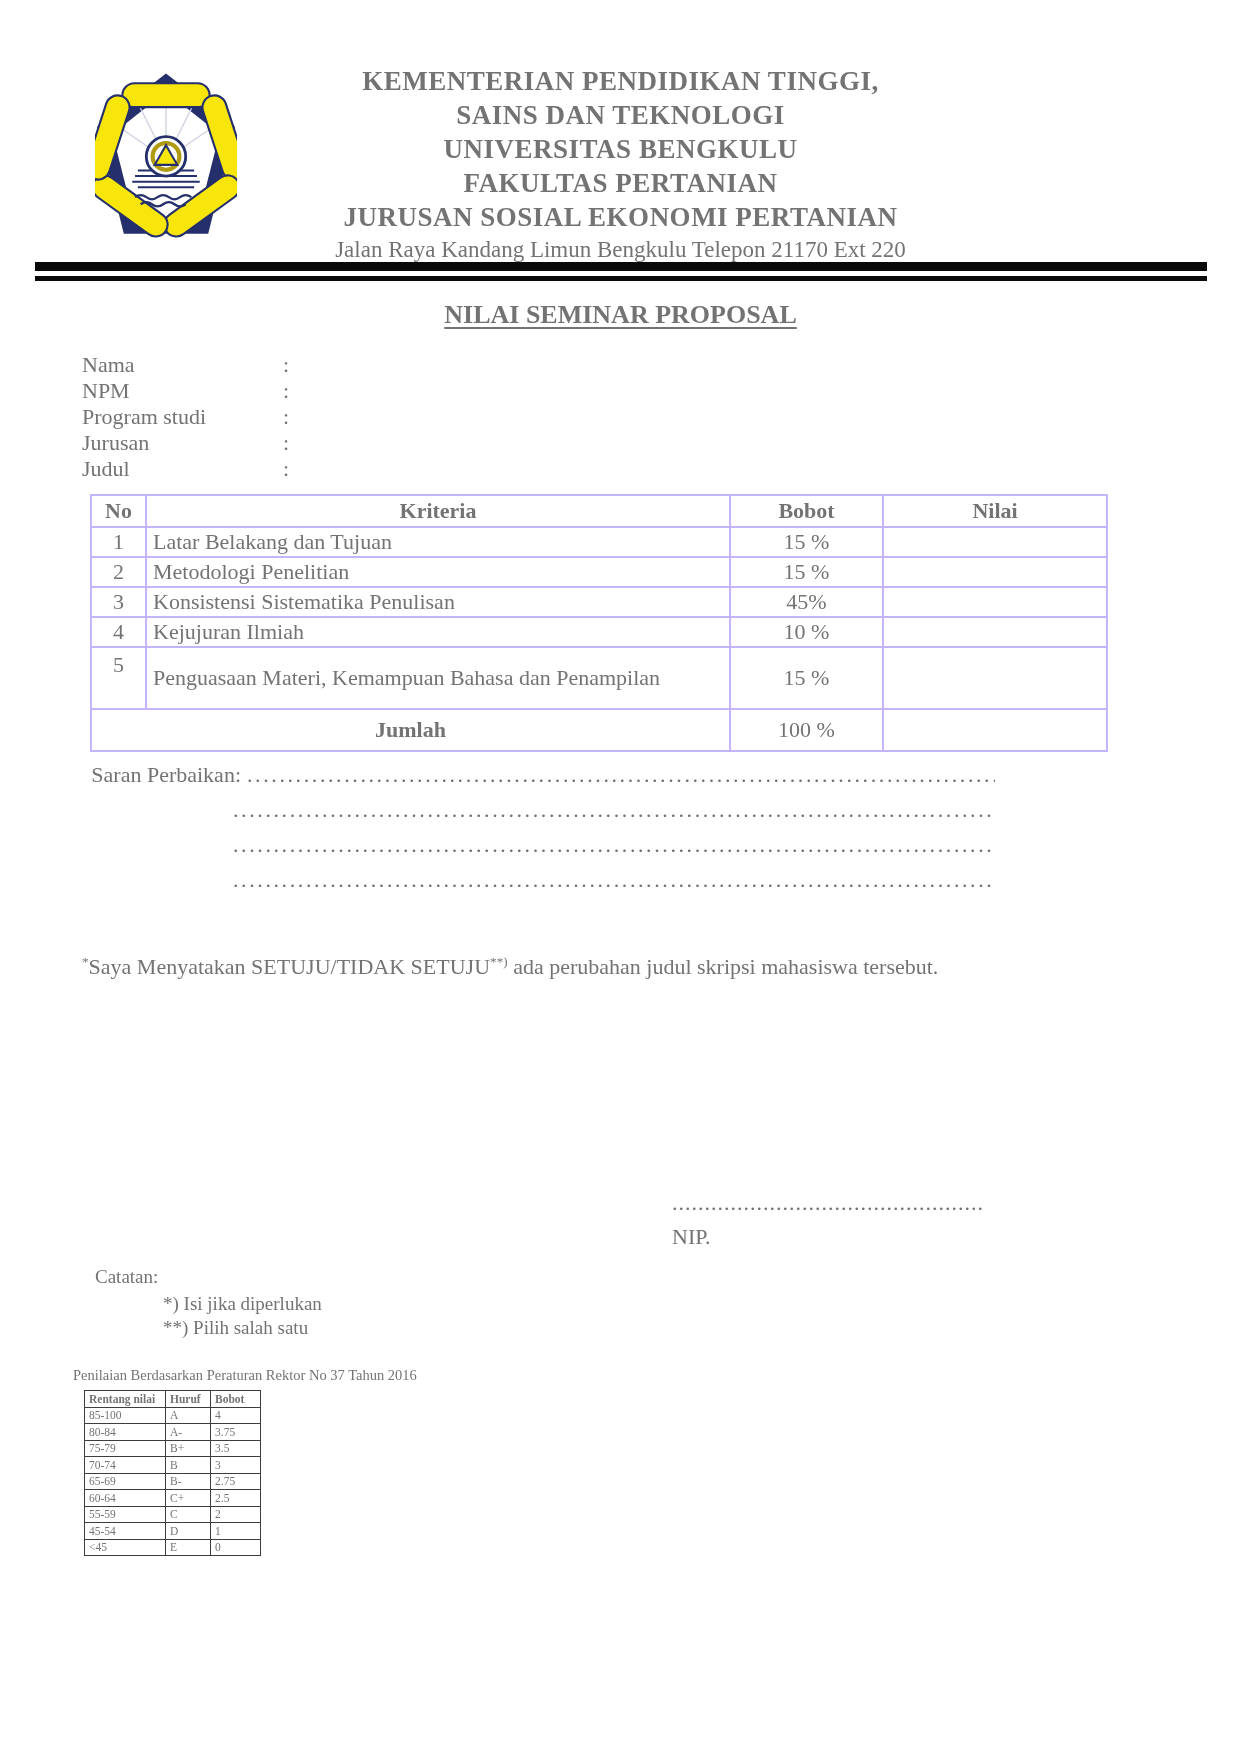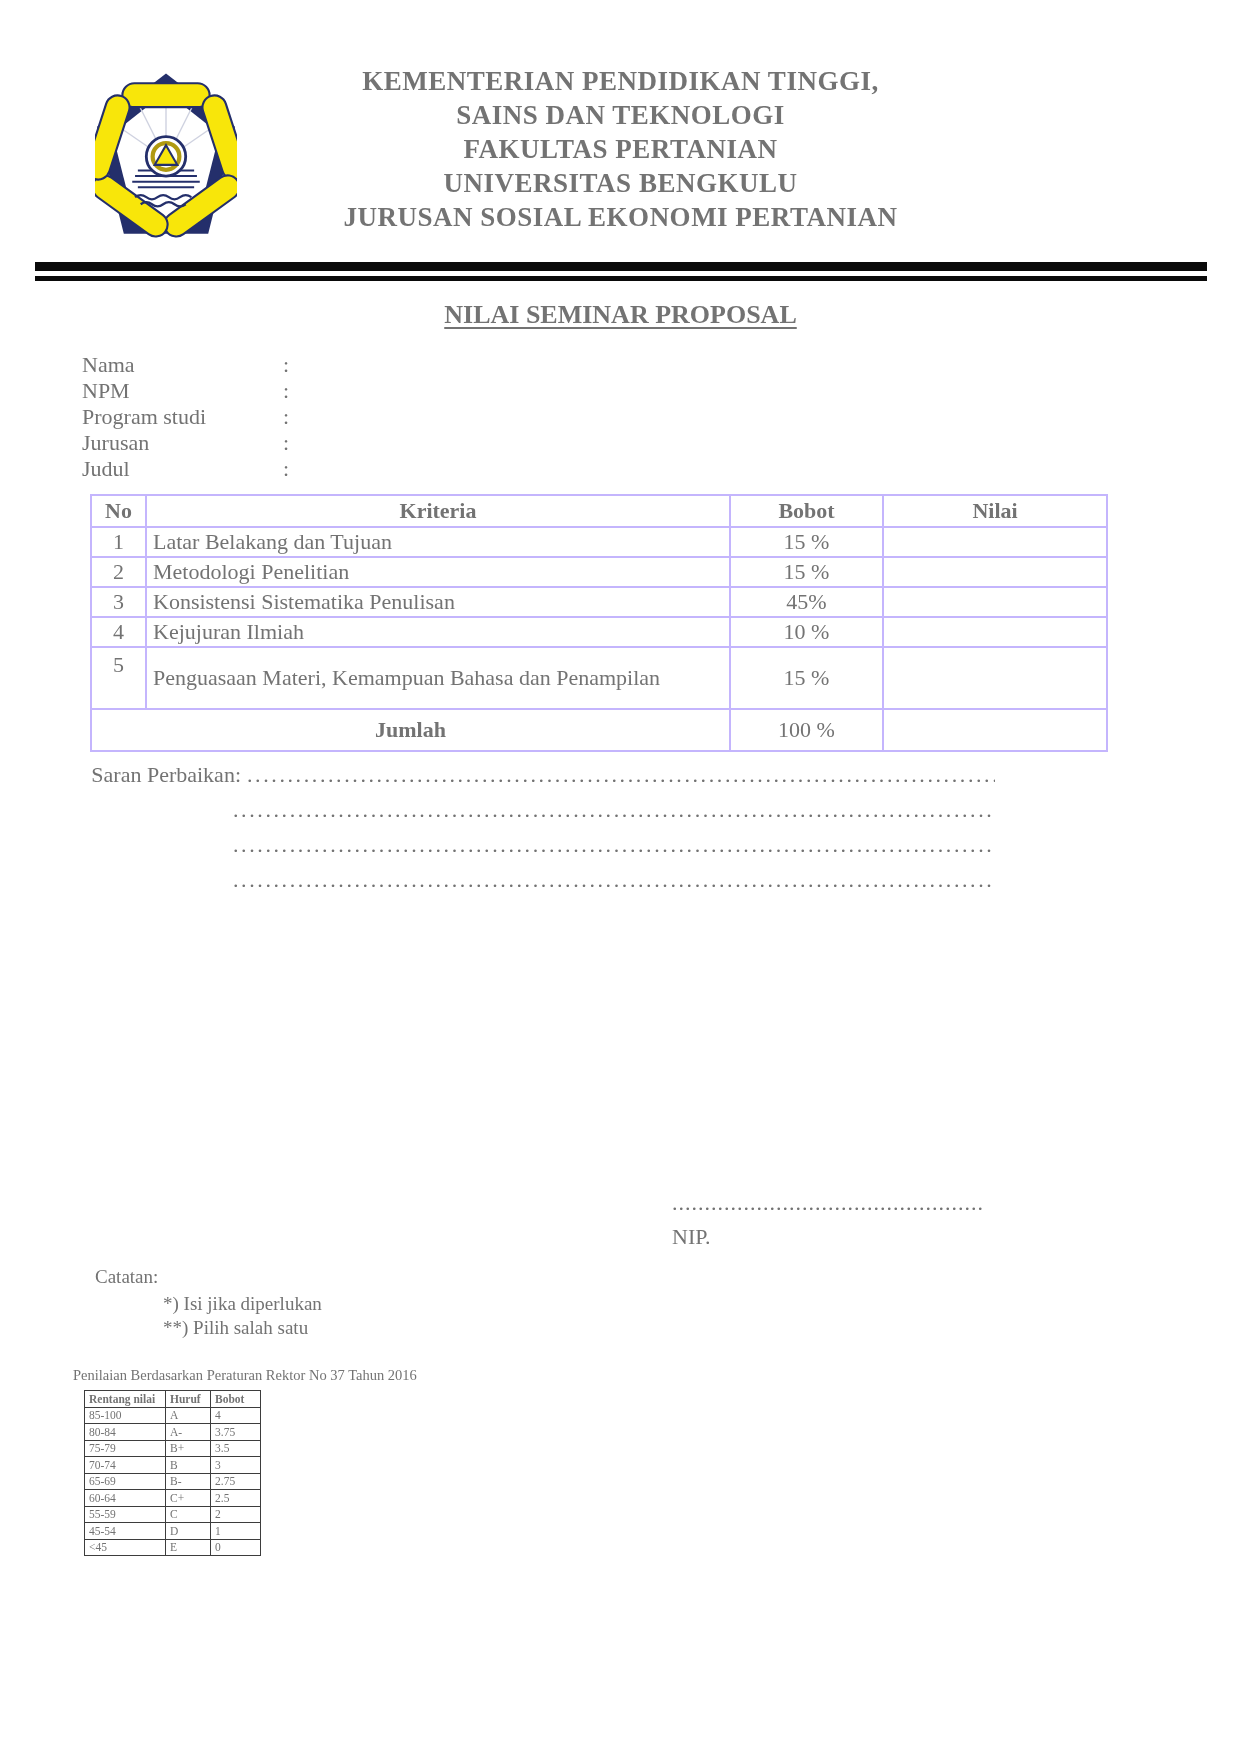--- a/index.html
+++ b/index.html
@@ -123,23 +123,24 @@
 
       <circle cx="50" cy="60" r="14" fill="#ffffff" stroke="#242f6b" stroke-width="2"></circle>
       <circle cx="50" cy="60" r="9.5" fill="#ffffff" stroke="#b09a10" stroke-width="3"></circle>
       <polygon points="50,52 58,66 42,66" fill="#f8e60a" stroke="#242f6b" stroke-width="1.5"></polygon>
     </svg>
   </div>
 
   <div class="header-text">
     <div class="hline">KEMENTERIAN PENDIDIKAN TINGGI,</div>
     <div class="hline">SAINS DAN TEKNOLOGI</div>
+    <div class="hline">UNIVERSITAS BENGKULU</div>
     <div class="hline">FAKULTAS PERTANIAN</div>
-    <div class="hline">UNIVERSITAS BENGKULU</div>
     <div class="hline">JURUSAN SOSIAL EKONOMI PERTANIAN</div>
+    <div class="haddr">Jalan Raya Kandang Limun Bengkulu Telepon 21170 Ext 220</div>
   </div>
   <div class="rule1"></div>
   <div class="rule2"></div>
 
   <div class="doc-title">
     <span>NILAI SEMINAR PROPOSAL</span>
   </div>
 
   <div class="fields">
     <div class="frow">
@@ -224,20 +225,23 @@
   <div class="saran">
     <div class="saran-row">
       <span class="saran-label">Saran Perbaikan:</span>
       <span class="dotline d1">........................................................................................................................................................</span>
     </div>
     <div class="dotline saran-cont">........................................................................................................................................................</div>
     <div class="dotline saran-cont">........................................................................................................................................................</div>
     <div class="dotline saran-cont">........................................................................................................................................................</div>
   </div>
 
+  <div class="statement">
+    <sup>*</sup><span>Saya Menyatakan SETUJU/TIDAK SETUJU</span><sup>**)</sup><span> ada perubahan judul skripsi mahasiswa tersebut.</span>
+  </div>
 
   <div class="sign-dots">................................................</div>
   <div class="sign-nip">NIP.</div>
 
   <div class="catatan-label">Catatan:</div>
   <div class="catatan-items">
     <div>*) Isi jika diperlukan</div>
     <div>**) Pilih salah satu</div>
   </div>
 

